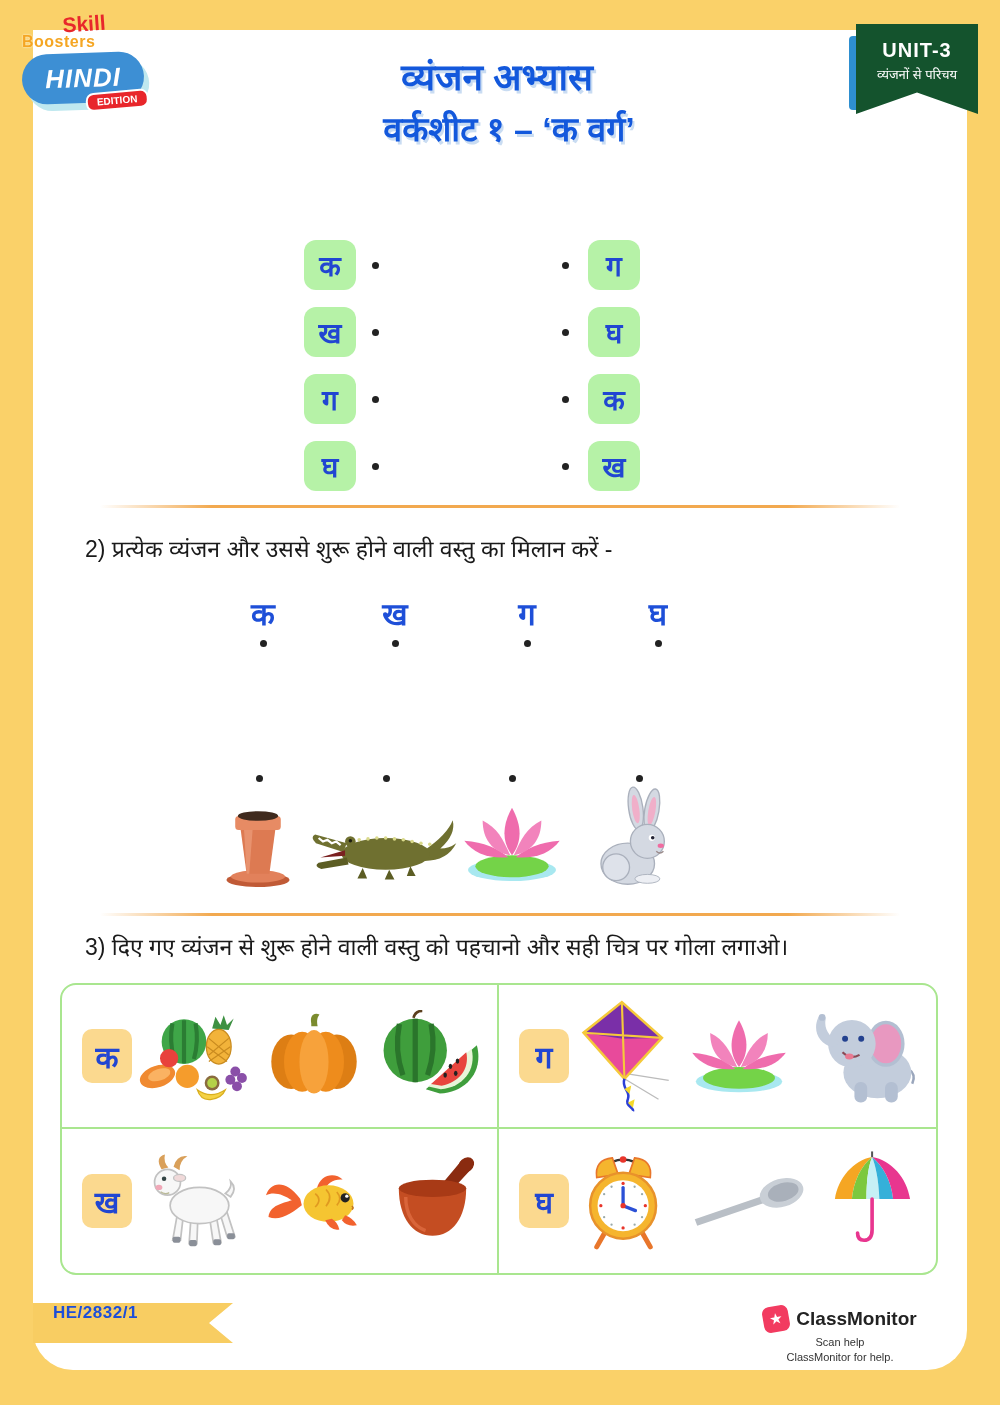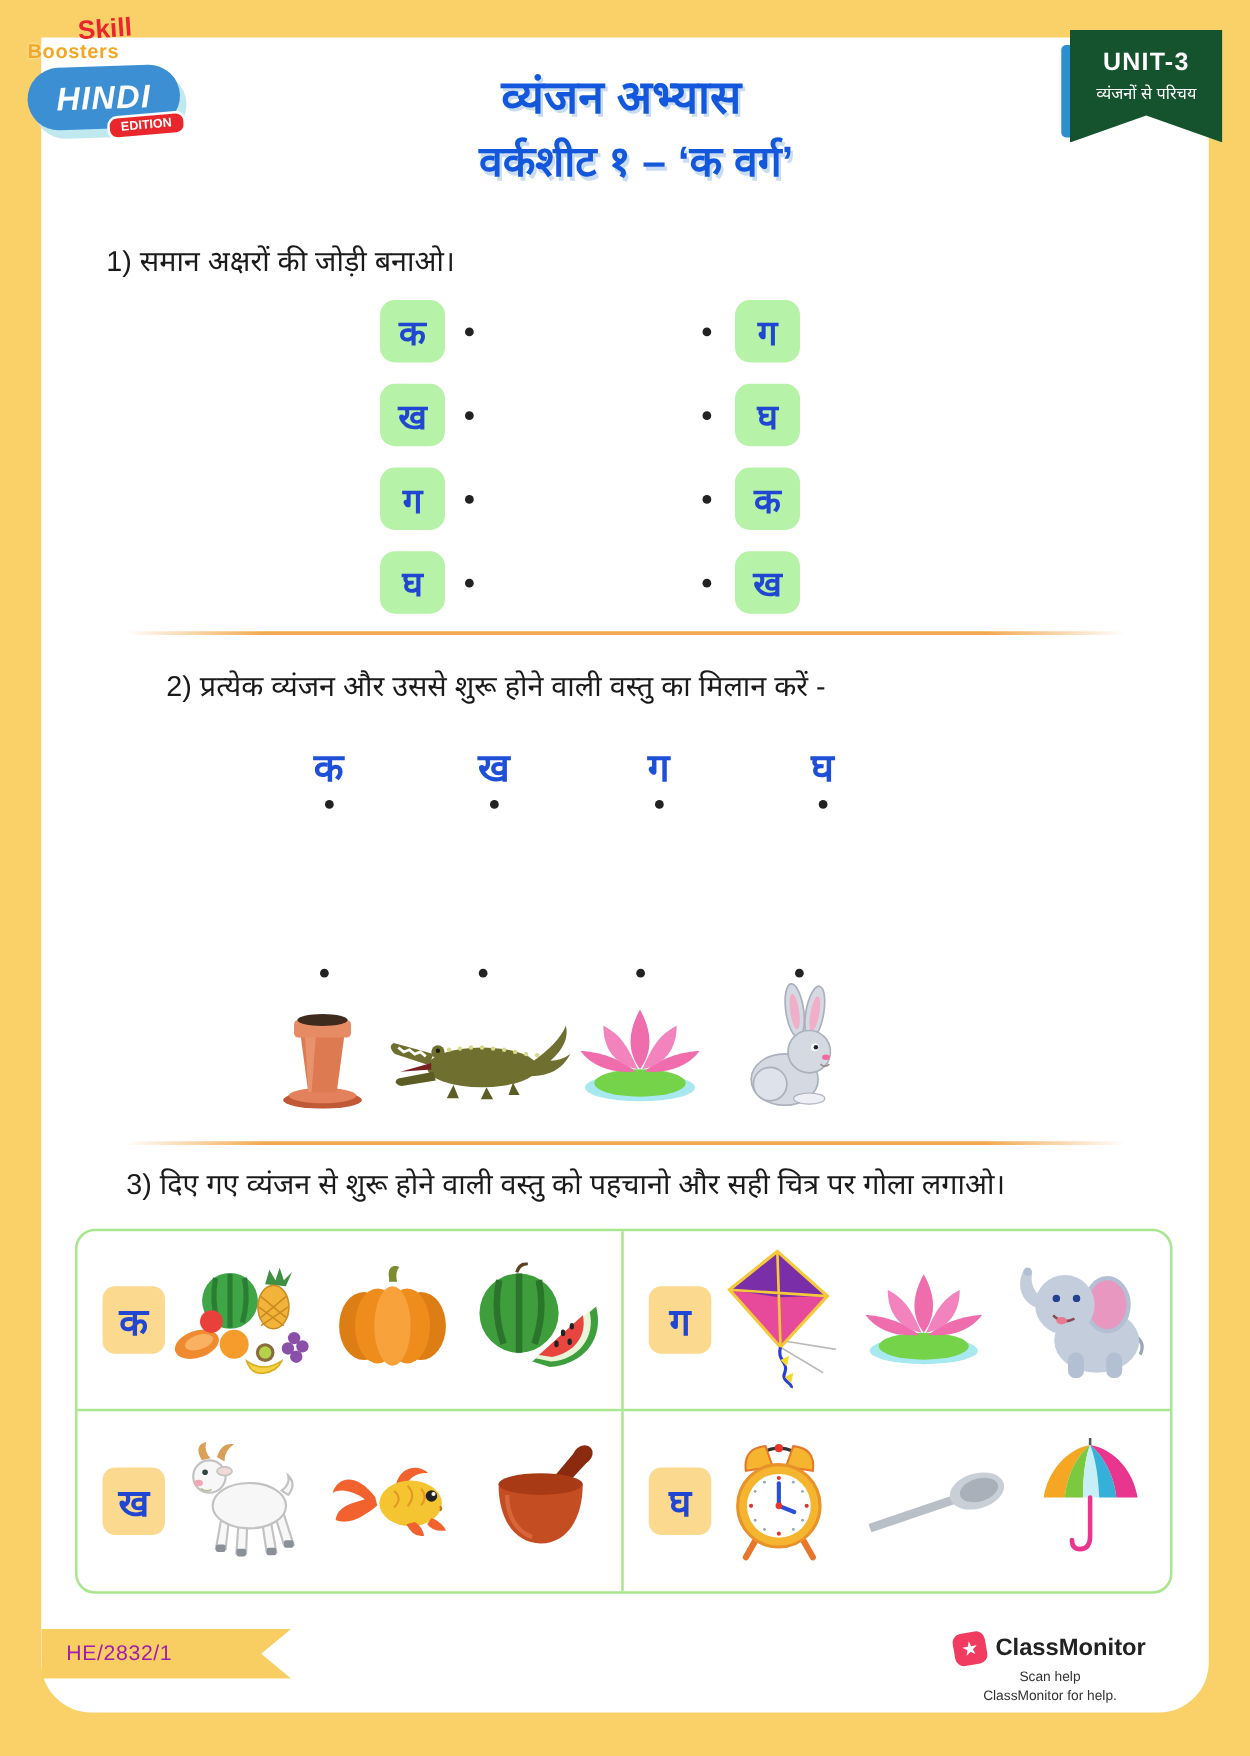--- a/index.html
+++ b/index.html
@@ -48,21 +48,21 @@
 
   
   .grid3 { position:absolute; left:60px; top:983px; width:878px; height:292px; border:2px solid #A9E68F; border-radius:16px; display:grid; grid-template-columns:1fr 1fr; grid-template-rows:1fr 1fr; background:#fff; }
   .cell { display:flex; align-items:center; padding:6px 10px 6px 20px; }
   .cell.b { border-bottom:2px solid #A9E68F; }
   .cell.r { border-right:2px solid #A9E68F; }
   .ybox { width:50px; height:54px; min-width:50px; background:#FBD98F; border-radius:10px; display:flex; align-items:center; justify-content:center; color:#2146D2; font-size:30px; font-weight:bold; }
   .cell-images { flex:1; display:flex; align-items:center; justify-content:space-around; }
 
   
-  .code-ribbon { position:absolute; left:33px; top:1303px; width:200px; height:40px; background:#F8CD62; clip-path:polygon(0 0,100% 0,88% 50%,100% 100%,0 100%); display:flex; align-items:center; padding-left:20px; color:#a21caf; font-weight:normal; font-size:17px; letter-spacing:.5px; }
+  .code-ribbon { position:absolute; left:33px; top:1303px; width:200px; height:40px; background:#F8CD62; clip-path:polygon(0 0,100% 0,88% 50%,100% 100%,0 100%); display:flex; padding-left:20px; color:#1d4ed8; font-weight:bold; font-size:17px; letter-spacing:.5px; }
   .cm { position:absolute; left:735px; top:1306px; width:210px; text-align:center; }
   .cm-row { display:flex; align-items:center; justify-content:center; gap:7px; }
   .cm-icon { width:26px; height:26px; background:#F23B60; border-radius:7px; color:#fff; display:flex; align-items:center; justify-content:center; font-size:15px; transform:rotate(-10deg); }
   .cm-name { font-size:19px; font-weight:bold; color:#222; }
   .cm-sub { font-size:11px; color:#333; margin-top:3px; line-height:1.4; }
 </style>
 </head>
 <body>
 
 <div class="page">
@@ -83,21 +83,20 @@
       <div class="unit-title">UNIT-3</div>
       <div class="unit-sub">व्यंजनों से परिचय</div>
     </div>
   </div>
 
   <div class="title">
     <div class="title-line1">व्यंजन अभ्यास</div>
     <div class="title-line2">वर्कशीट १ – ‘क वर्ग’</div>
   </div>
 
-  <div class="sec-heading" style="top:192px;">1) समान अक्षरों की जोड़ी बनाओ।</div>
 
   <div class="match-area">
     <div class="match-row" style="top:0;">
       <div class="lbox left">क</div>
       <div class="dot dl"></div>
       <div class="dot dr"></div>
       <div class="lbox right">ग</div>
     </div>
     <div class="match-row" style="top:67px;">
       <div class="lbox left">ख</div>
@@ -114,21 +113,21 @@
     <div class="match-row" style="top:201px;">
       <div class="lbox left">घ</div>
       <div class="dot dl"></div>
       <div class="dot dr"></div>
       <div class="lbox right">ख</div>
     </div>
   </div>
 
   <div class="divider" style="top:505px;"></div>
 
-  <div class="sec-heading" style="top:532px;margin-left:48px;">2) प्रत्येक व्यंजन और उससे शुरू होने वाली वस्तु का मिलान करें -</div>
+  <div class="sec-heading" style="top:532px;">2) प्रत्येक व्यंजन और उससे शुरू होने वाली वस्तु का मिलान करें -</div>
 
   <div class="s2-letter" style="left:223px;">क</div>
   <div class="s2-letter" style="left:355px;">ख</div>
   <div class="s2-letter" style="left:487px;">ग</div>
   <div class="s2-letter" style="left:618px;">घ</div>
 
   <div class="dot" style="left:260px; top:640px;"></div>
   <div class="dot" style="left:392px; top:640px;"></div>
   <div class="dot" style="left:524px; top:640px;"></div>
   <div class="dot" style="left:655px; top:640px;"></div>
@@ -197,21 +196,21 @@
       <circle cx="63" cy="58" r="3.5" fill="#fff"></circle>
         <circle cx="64" cy="58" r="2" fill="#223"></circle>
       <ellipse cx="73" cy="67" rx="3.5" ry="2.5" fill="#F06CA0"></ellipse>
       <path d="M68 73 q4 4 8 0" stroke="#9a8a8a" stroke-width="1.5" fill="none"></path>
       <ellipse cx="58" cy="104" rx="14" ry="5" fill="#EDEFF4" stroke="#AAB0BC" stroke-width="1"></ellipse>
     </svg>
   </div>
 
   <div class="divider" style="top:913px;"></div>
 
-  <div class="sec-heading" style="top:930px;margin-left:16px;">3) दिए गए व्यंजन से शुरू होने वाली वस्तु को पहचानो और सही चित्र पर गोला लगाओ।</div>
+  <div class="sec-heading" style="top:930px;">3) दिए गए व्यंजन से शुरू होने वाली वस्तु को पहचानो और सही चित्र पर गोला लगाओ।</div>
 
   <div class="grid3">
 
     <div class="cell b r">
       <div class="ybox">क</div>
       <div class="cell-images">
         <span>
           <svg viewBox="0 0 145 115" width="120" height="97">
             <circle cx="58" cy="42" r="27" fill="#3FA648"></circle>
             <path d="M44 20 q-4 22 2 43 M58 16 v52 M72 20 q4 22 -2 43" stroke="#2B7D33" stroke-width="5" fill="none"></path>

